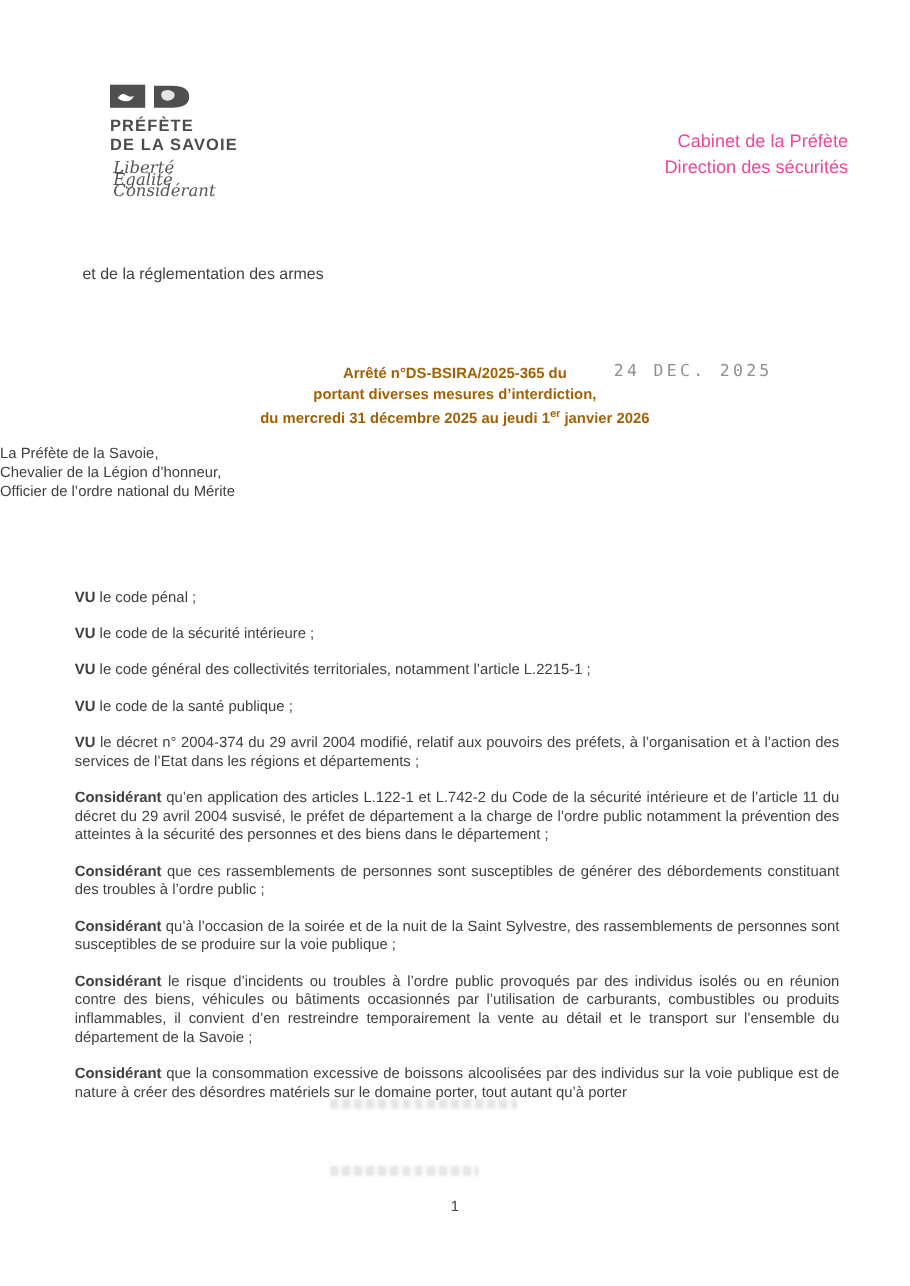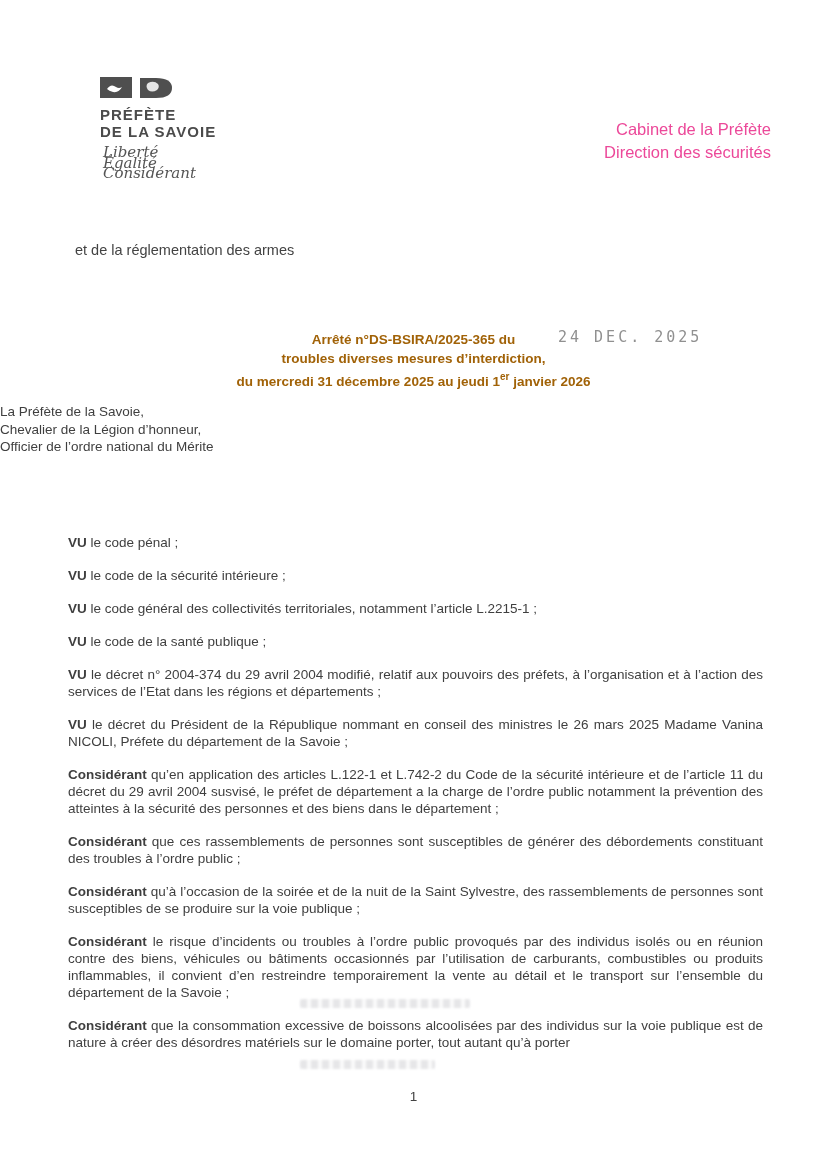--- a/index.html
+++ b/index.html
@@ -157,37 +157,36 @@
   </div>
 
   <div class="bureau">
     <div>et de la réglementation des armes</div>
   </div>
 
   <div class="date-stamp">24 DEC. 2025</div>
 
   <div class="title-block">
     <div>Arrêté n°DS-BSIRA/2025-365 du</div>
-    <div>troubles diverses mesures d’interdiction,</div>
+    <div>portant diverses mesures d’interdiction,</div>
     <div><span>du mercredi 31 décembre 2025 au jeudi 1</span><span class="sup">er</span><span> janvier 2026</span></div>
   </div>
 
   <div class="authority">
     <div>La Préfète de la Savoie,</div>
     <div>Chevalier de la Légion d’honneur,</div>
     <div>Officier de l’ordre national du Mérite</div>
   </div>
 
   <div class="doc-body">
     <p><span class="lead">VU</span> <span>le code pénal ;</span></p>
     <p><span class="lead">VU</span> <span>le code de la sécurité intérieure ;</span></p>
     <p><span class="lead">VU</span> <span>le code général des collectivités territoriales, notamment l’article L.2215-1 ;</span></p>
     <p><span class="lead">VU</span> <span>le code de la santé publique ;</span></p>
     <p><span class="lead">VU</span> <span>le décret n° 2004-374 du 29 avril 2004 modifié, relatif aux pouvoirs des préfets, à l’organisation et à l’action des services de l’Etat dans les régions et départements ;</span></p>
-    <p><span class="lead">VU</span> <span>le décret du Président de la République nommant en conseil des ministres le 26 mars 2025 Madame Vanina NICOLI, Préfete du département de la Savoie ;</span></p>
     <p><span class="lead">Considérant</span> <span>qu’en application des articles L.122-1 et L.742-2 du Code de la sécurité intérieure et de l’article 11 du décret du 29 avril 2004 susvisé, le préfet de département a la charge de l’ordre public notamment la prévention des atteintes à la sécurité des personnes et des biens dans le département ;</span></p>
     <p><span class="lead">Considérant</span> <span>que ces rassemblements de personnes sont susceptibles de générer des débordements constituant des troubles à l’ordre public ;</span></p>
     <p><span class="lead">Considérant</span> <span>qu’à l’occasion de la soirée et de la nuit de la Saint Sylvestre, des rassemblements de personnes sont susceptibles de se produire sur la voie publique  ;</span></p>
     <p><span class="lead">Considérant</span> <span>le risque d’incidents ou troubles à l’ordre public provoqués par des individus isolés ou en réunion contre des biens, véhicules ou bâtiments occasionnés par l’utilisation de carburants, combustibles ou produits inflammables, il convient d’en restreindre temporairement la vente au détail et le transport sur l’ensemble du département de la Savoie ;</span></p>
     <p><span class="lead">Considérant</span> <span>que la consommation excessive de boissons alcoolisées par des individus sur la voie publique est de nature à créer des désordres matériels sur le domaine porter, tout autant qu’à porter</span></p>
   </div>
 
   <div class="bleed bleed-1"></div>
   <div class="bleed bleed-2"></div>
 

